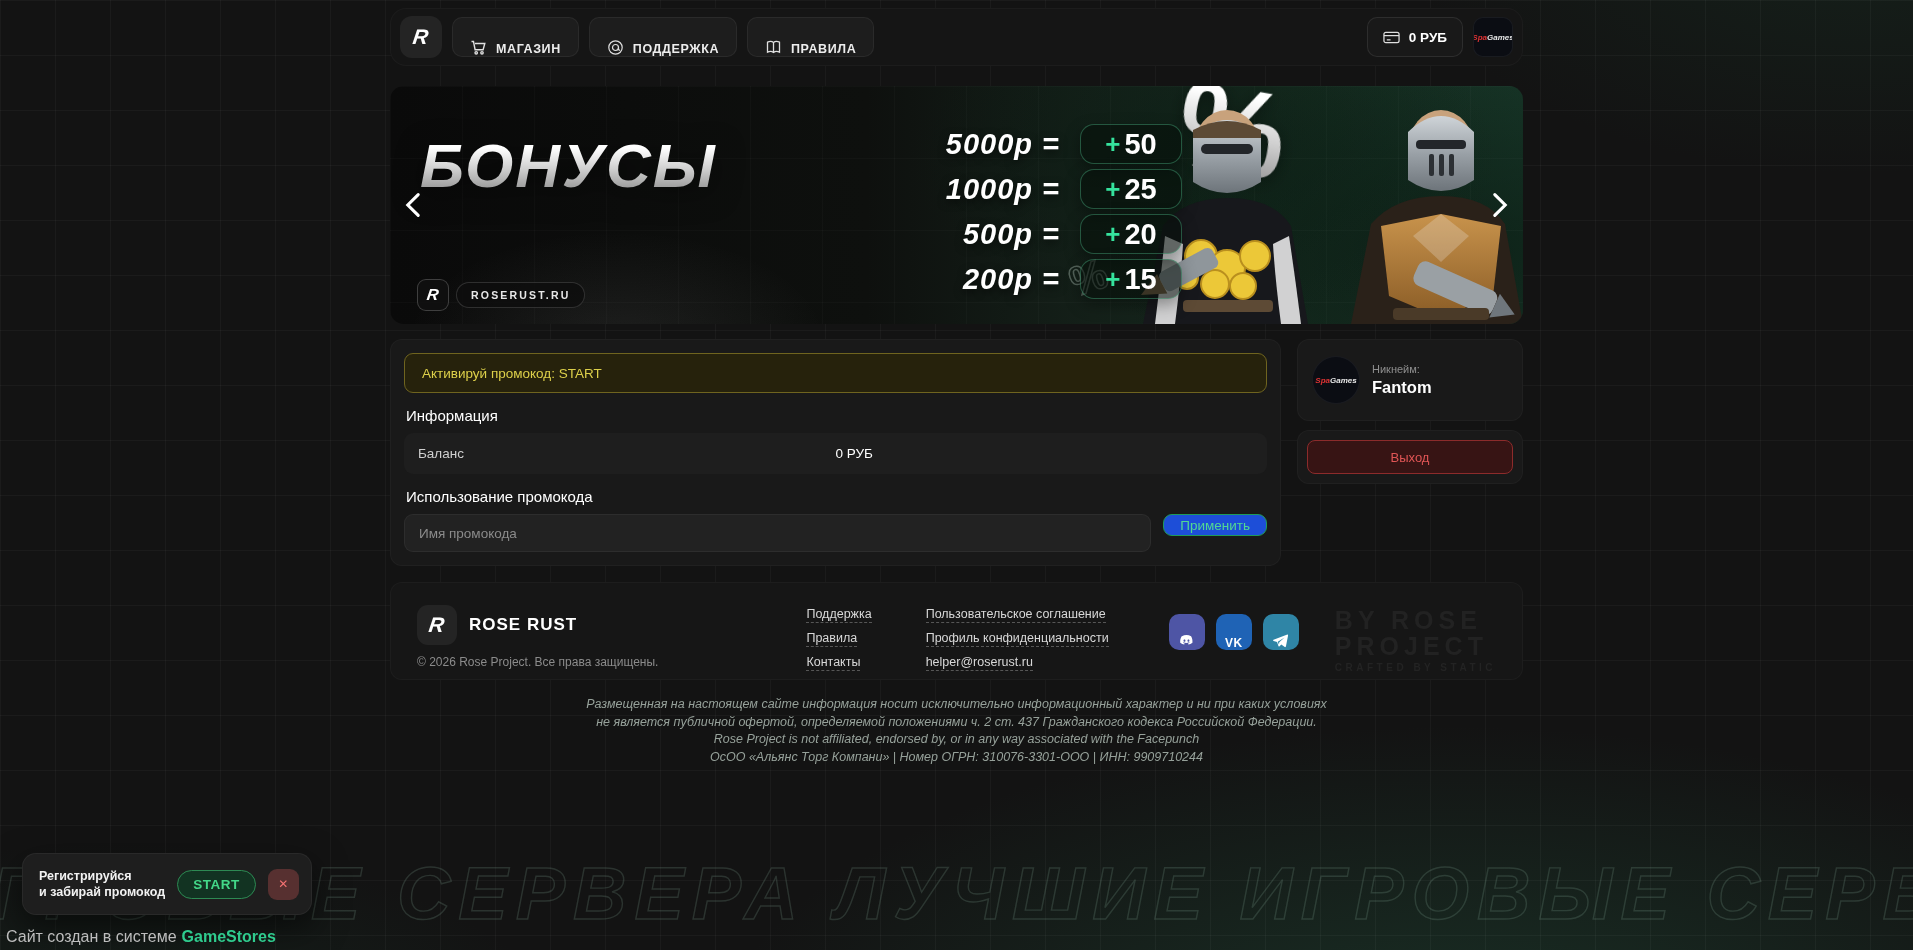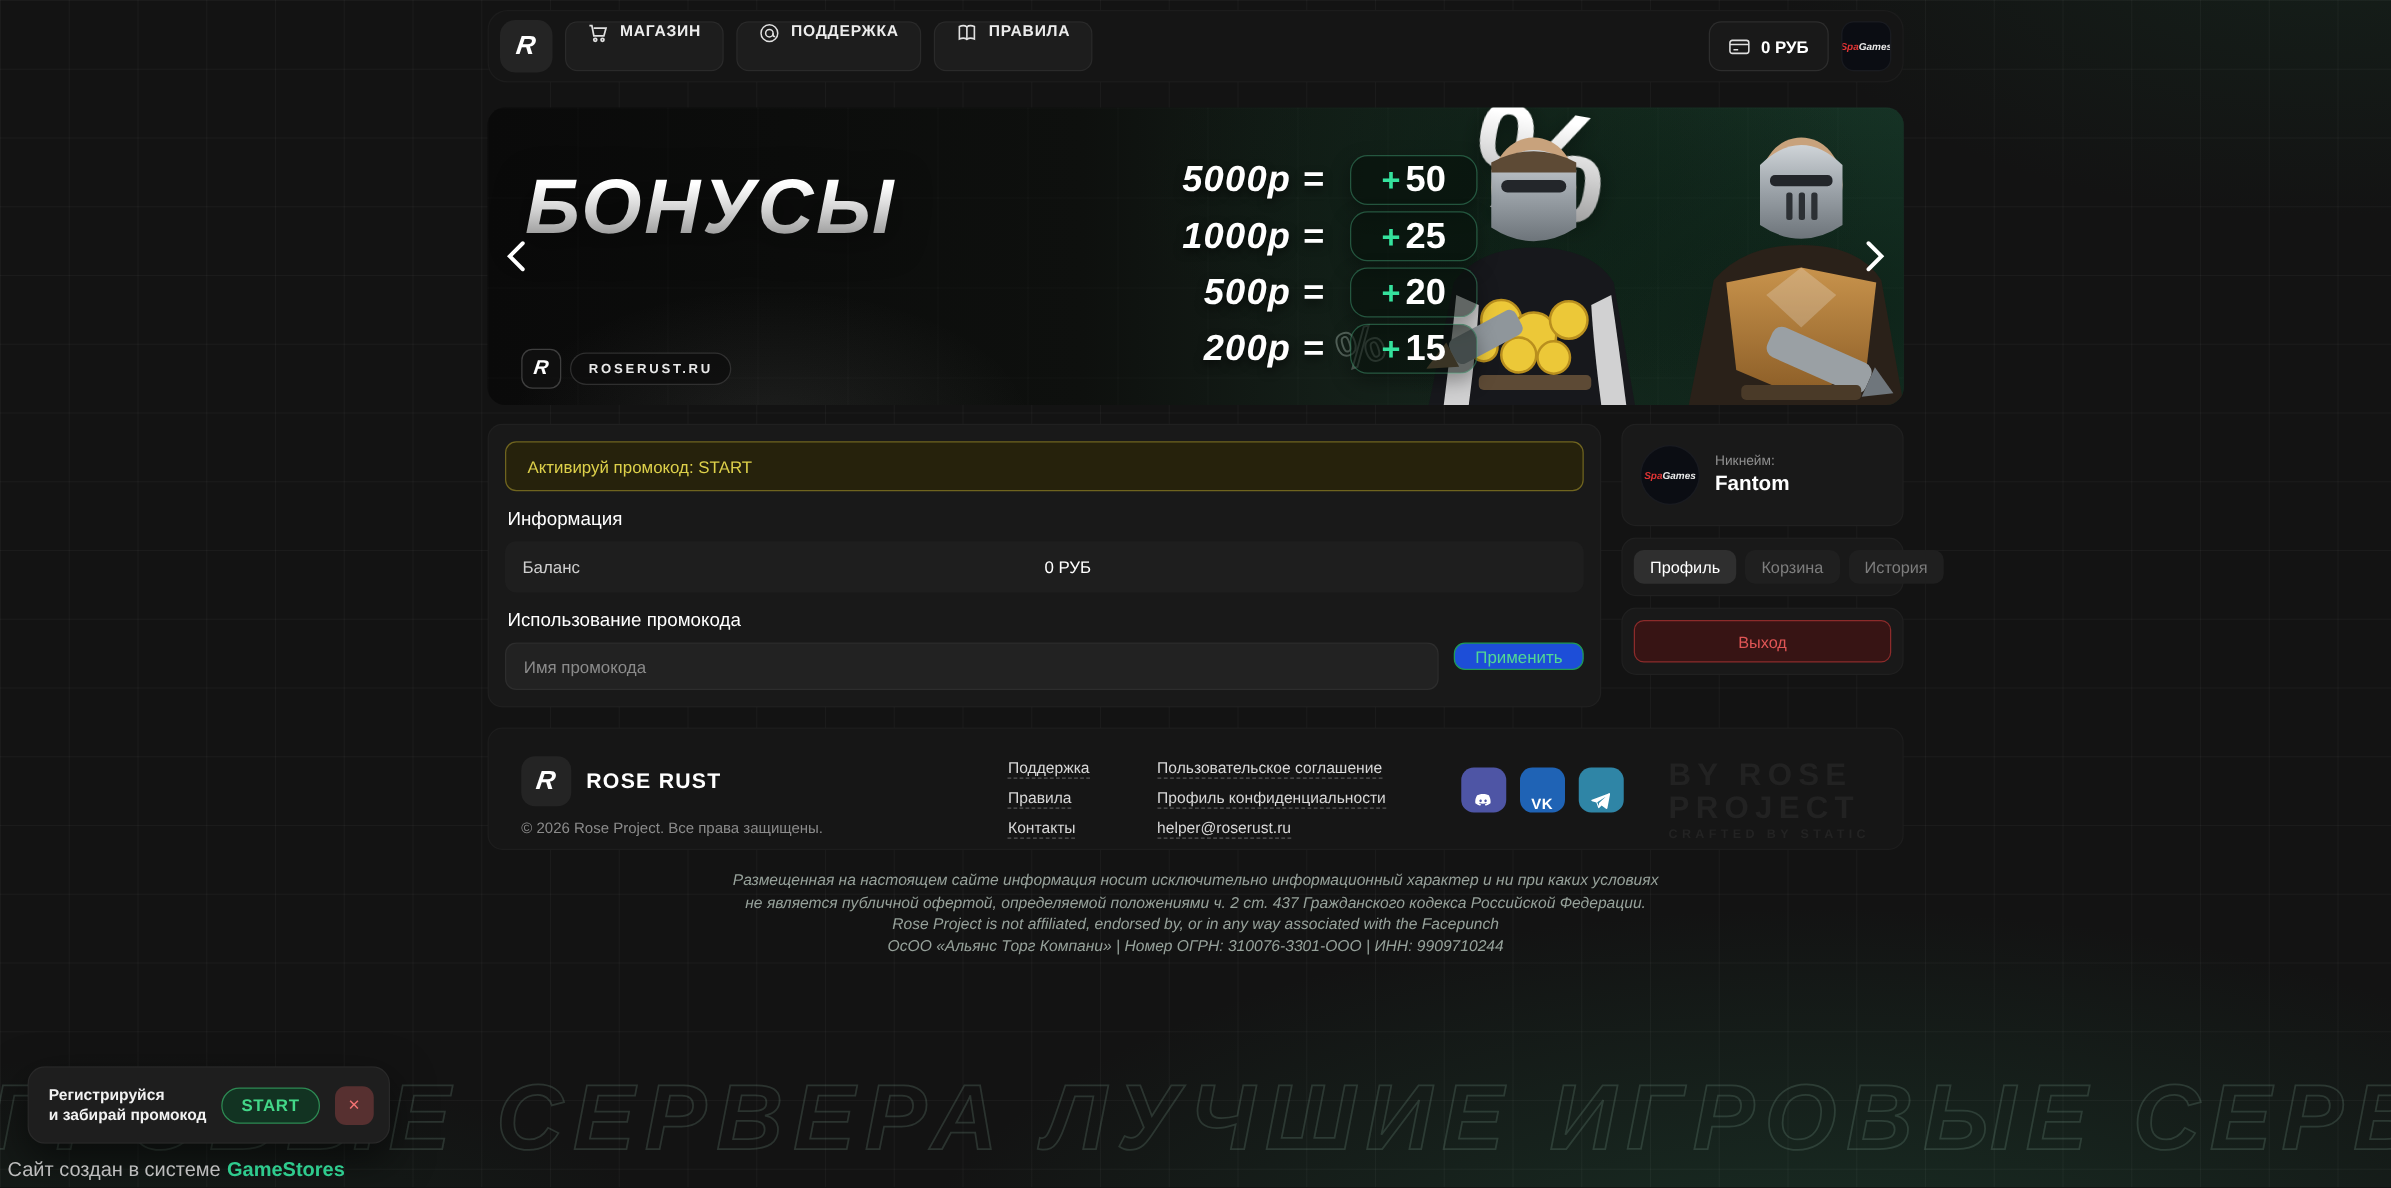--- a/index.html
+++ b/index.html
@@ -29,21 +29,21 @@
   }
   .shell{ position:relative; width:1133px; margin:0 auto; }
 
   
   .navbar{ margin-top:8px; height:58px; background:#151515; border:1px solid rgba(255,255,255,.03);
     border-radius:16px; display:flex; align-items:center; padding:0 9px; }
   .logo-box{ width:42px; height:42px; border-radius:12px; background:#242424; display:flex;
     align-items:center; justify-content:center; cursor:pointer; }
   .r-glyph{ font-weight:900; font-style:italic; font-size:21px; color:#fff; transform:skewX(-8deg); }
   .nav-pill{ height:40px; margin-left:10px; padding:0 17px; border-radius:10px; background:#1d1d1d;
-    border:1px solid rgba(255,255,255,.06); display:flex; align-items:flex-start; gap:9px; cursor:pointer; }
+    border:1px solid rgba(255,255,255,.06); display:flex; align-items:flex-end; gap:9px; cursor:pointer; }
   .nav-pill span.lbl{ font-size:12.5px; font-weight:700; letter-spacing:.6px; color:#ececec; }
   .nav-ico{ width:17px; height:17px; display:block; }
   .nav-spacer{ flex:1; }
   .balance-pill{ height:40px; padding:0 15px; border-radius:10px; background:#191919;
     border:1px solid rgba(255,255,255,.09); display:flex; align-items:center; gap:9px; cursor:pointer; }
   .balance-pill .lbl{ font-size:13.5px; font-weight:700; color:#fff; }
   .nav-avatar{ width:40px; height:40px; margin-left:10px; border-radius:10px; background:#0b0d13;
     border:1px solid rgba(255,255,255,.06); display:flex; align-items:center; justify-content:center;
     overflow:hidden; cursor:pointer; }
   .spagames{ font-size:8px; font-weight:800; font-style:italic; white-space:nowrap; }
@@ -375,25 +375,20 @@
       <aside class="sidebar">
         <div class="side-card profile-card">
           <div class="profile-ava">
             <span class="spagames"><span class="p1">Spa</span><span class="p2">Games</span></span>
           </div>
           <div>
             <div class="nick-label">Никнейм:</div>
             <div class="nick-name">Fantom</div>
           </div>
         </div>
-        <div class="side-card tabs-card">
-          <div class="tab-pill tab-active">Профиль</div>
-          <div class="tab-pill tab-idle">Корзина</div>
-          <div class="tab-pill tab-idle">История</div>
-        </div>
         <div class="side-card logout-card">
           <button class="logout-btn">Выход</button>
         </div>
       </aside>
     </div>
 
     <footer class="footer">
       <div class="f-brand">
         <div class="brand-row">
           <div class="f-logo">

